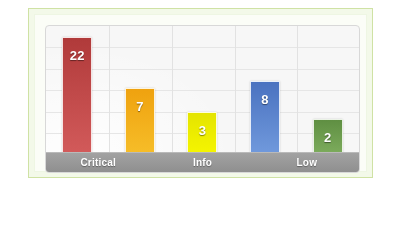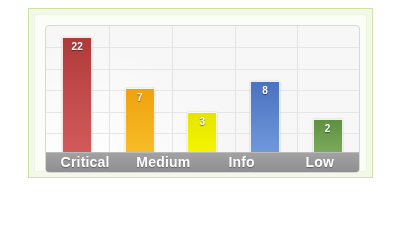--- a/index.html
+++ b/index.html
@@ -43,36 +43,36 @@
 
   .bars{position:absolute;left:0;top:0;right:0;height:128px;display:flex;}
   .cell{flex:1 1 0;position:relative;height:100%;}
   .bar{
     position:absolute;bottom:0;left:50%;transform:translateX(-50%);
     width:30px;border:1px solid rgba(255,255,255,.85);
     box-sizing:border-box;border-radius:1px;
     box-shadow:0 0 2px rgba(0,0,0,.18);
   }
   .bar .val{
-    position:absolute;left:0;right:0;top:3px;text-align:center;
-    color:#ffffff;font-size:10px;font-weight:bold;
+    position:absolute;left:0;right:0;top:10px;text-align:center;
+    color:#ffffff;font-size:13px;font-weight:bold;
     text-shadow:0 1px 1px rgba(0,0,0,.45);
     letter-spacing:.3px;
   }
 
   
   .labels{
     position:absolute;left:0;right:0;bottom:0;height:20px;
     background:linear-gradient(#a3a3a3,#8f8f8f);
     display:flex;align-items:center;
     box-shadow:inset 0 1px 0 rgba(255,255,255,.25);
   }
   .labels .lab{
     flex:1 1 0;text-align:center;color:#ffffff;
-    font-size:14px;font-weight:bold;letter-spacing:.2px;
+    font-size:10px;font-weight:bold;letter-spacing:.2px;
     text-shadow:0 1px 1px rgba(0,0,0,.35);
   }
 </style>
 </head>
 <body>
 
 <div class="stage">
   <div class="widget">
     <div class="widget-inner">
 
@@ -122,21 +122,20 @@
           <div class="cell">
             <div class="bar" style="height:35px;background:linear-gradient(#5f8f42,#7cab5c);">
               <span class="val">2</span>
             </div>
           </div>
 
         </div>
 
         <div class="labels">
           <div class="lab">Critical</div>
-          <div class="lab">Medium</div>
           <div class="lab">Info</div>
           <div class="lab">Low</div>
         </div>
 
       </div>
     </div>
   </div>
 </div>
 
 </body></html>

